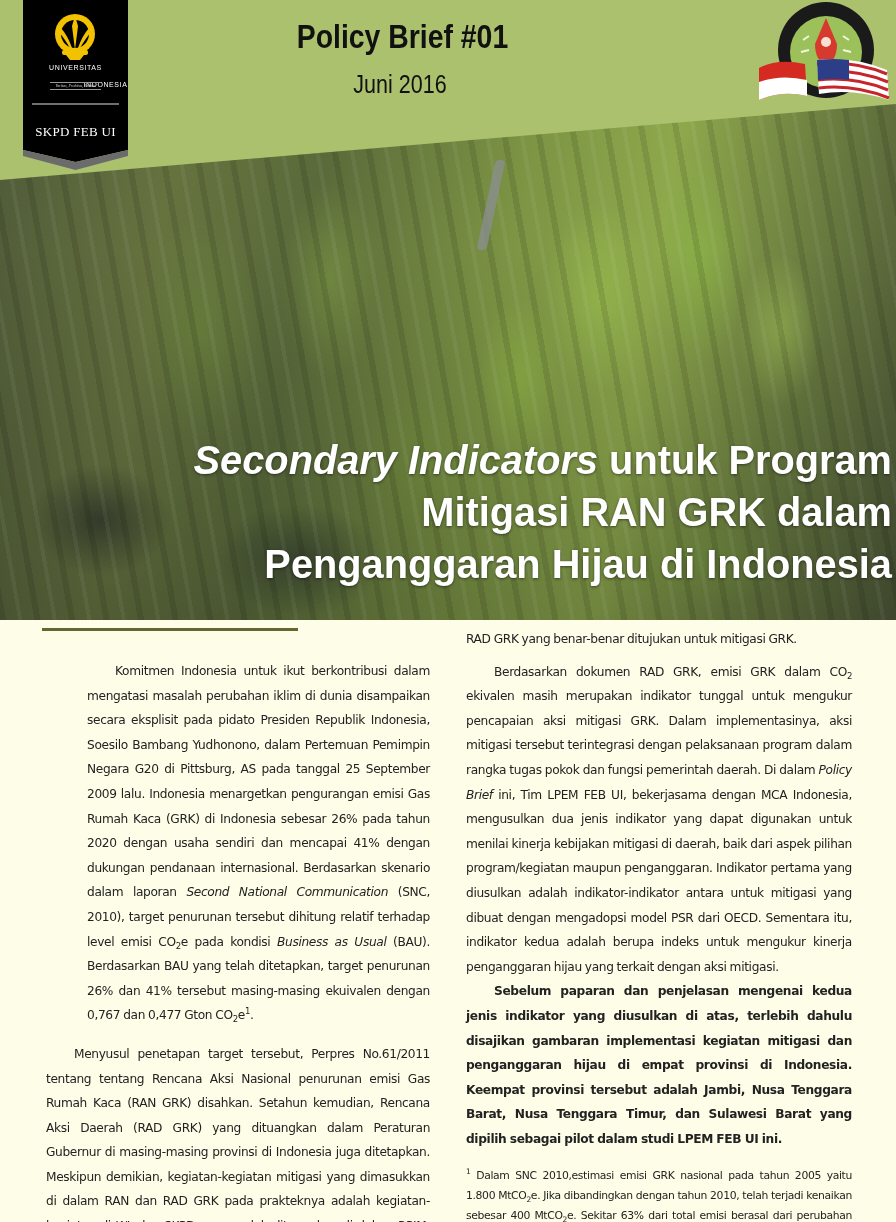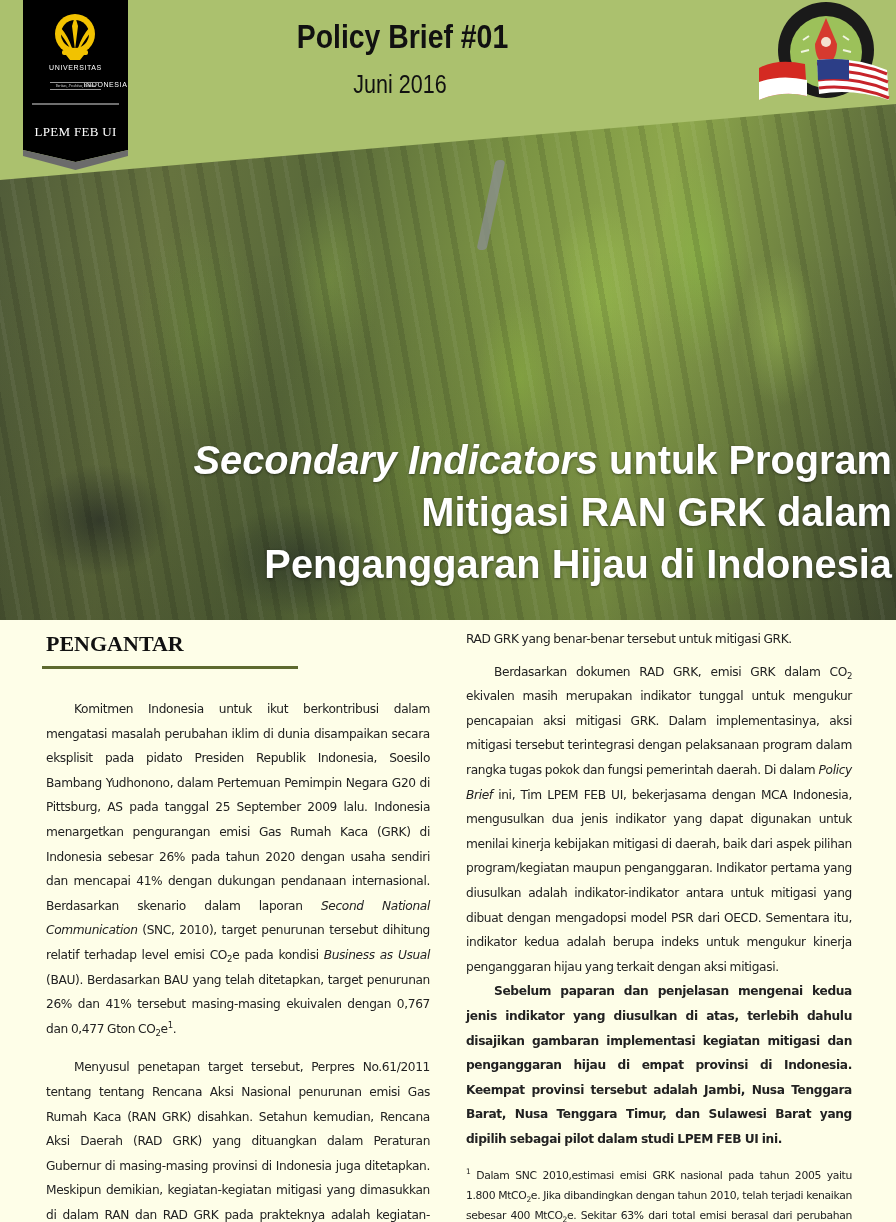--- a/index.html
+++ b/index.html
@@ -53,21 +53,21 @@
   .big-title .it { font-style:italic; }
 
   
   .col { position:absolute; top:620px; font-family:"DejaVu Sans", sans-serif; color:#222; font-size:12.2px; line-height:24.6px; text-align:justify; letter-spacing:-.35px; word-spacing:-.5px; }
   .col-left { left:46px; width:384px; }
   .col-right { left:466px; width:386px; }
   .section-head { font-family:"Liberation Serif", serif; font-weight:bold; font-size:22px; color:#111; margin-top:10px; line-height:28px; letter-spacing:0; }
   .section-rule { width:256px; height:3px; background:#5e6a2f; margin:8px 0 0 -4px; }
   p { margin:0; }
   .indent { text-indent:28px; }
-  .gap-l1 { margin-top:28px; }
+  .gap-l1 { margin-top:28px;margin-left:41px; }
   .gap-l2 { margin-top:14px; }
   .r-first { margin-top:7px; }
   .gap-r1 { margin-top:8px; }
   .gap-r2 { margin-top:0;font-weight:bold; }
   .footnote { margin-top:15px; font-size:10.8px; line-height:19.8px; }
   sub { font-size:.7em; line-height:0; }
   sup { font-size:.7em; line-height:0; }
   i { font-style:italic; }
 </style>
 </head>
@@ -87,21 +87,21 @@
       <path d="M23 6 L26 16 L23 40 L20 16 Z" fill="#f2c200"></path>
       <path d="M9 18 Q16 26 20 38 L18 38 Q12 28 7 22 Z" fill="#f2c200"></path>
       <path d="M37 18 Q30 26 26 38 L28 38 Q34 28 39 22 Z" fill="#f2c200"></path>
       <rect x="10" y="40" width="26" height="5" rx="2" fill="#f2c200"></rect>
       <path d="M14 45 L32 45 L28 50 L18 50 Z" fill="#f2c200"></path>
     </svg>
     <div class="ui-name l1">UNIVERSITAS</div>
     <div class="ui-name l2">INDONESIA</div>
     <div class="ui-motto">Veritas, Probitas, Iustitia</div>
     <div class="ui-rule"></div>
-    <div class="ui-lpem">LPEM FEB UI</div>
+    <div class="ui-lpem">SKPD FEB UI</div>
   </div>
 
   <div class="pb-title">Policy Brief #01</div>
   <div class="pb-date">Juni 2016</div>
 
   <svg class="mca-logo" viewBox="0 0 134 104">
     <circle cx="69" cy="50" r="48" fill="#1a1a1a"></circle>
     <circle cx="69" cy="52" r="36" fill="#9cc15a"></circle>
     <path d="M69 18 L80 44 Q80 60 69 66 Q58 60 58 44 Z" fill="#d63a2f"></path>
     <circle cx="69" cy="42" r="5" fill="#f4e1d0"></circle>
@@ -114,24 +114,23 @@
   </svg>
 
   <div class="big-title">
     <div><span class="it">Secondary Indicators</span><span> untuk Program</span></div>
     <div>Mitigasi RAN GRK dalam</div>
     <div>Penganggaran Hijau di Indonesia</div>
   </div>
 </div>
 
 <div class="col col-left">
-  <div class="section-head">PENGANTAR</div>
   <div class="section-rule"></div>
   <p class="indent gap-l1"><span>Komitmen Indonesia untuk ikut berkontribusi dalam mengatasi masalah perubahan iklim di dunia disampaikan secara eksplisit pada pidato Presiden Republik Indonesia, Soesilo Bambang Yudhonono, dalam Pertemuan Pemimpin Negara G20 di Pittsburg, AS pada tanggal 25 September 2009 lalu. Indonesia menargetkan pengurangan emisi Gas Rumah Kaca (GRK) di Indonesia sebesar 26% pada tahun 2020 dengan usaha sendiri dan mencapai 41% dengan dukungan pendanaan internasional. Berdasarkan skenario dalam laporan </span><i>Second National Communication</i><span> (SNC, 2010), target penurunan tersebut dihitung relatif terhadap level emisi CO</span><sub>2</sub><span>e pada kondisi </span><i>Business as Usual</i><span> (BAU). Berdasarkan BAU yang telah ditetapkan, target penurunan 26% dan 41% tersebut masing-masing ekuivalen dengan 0,767 dan 0,477 Gton CO</span><sub>2</sub><span>e</span><sup>1</sup><span>.</span></p>
   <p class="indent gap-l2">Menyusul penetapan target tersebut, Perpres No.61/2011 tentang tentang Rencana Aksi Nasional penurunan emisi Gas Rumah Kaca (RAN GRK) disahkan. Setahun kemudian, Rencana Aksi Daerah (RAD GRK) yang dituangkan dalam Peraturan Gubernur di masing-masing provinsi di Indonesia juga ditetapkan. Meskipun demikian, kegiatan-kegiatan mitigasi yang dimasukkan di dalam RAN dan RAD GRK pada prakteknya adalah kegiatan-kegiatan di K/L dan SKPD yang sudah dituangkan di dalam RPJM. Hampir belum ada program atau kegiatan baru dari lima bidang di dalam RAN dan</p>
 </div>
 
 <div class="col col-right">
-  <p class="r-first">RAD GRK yang benar-benar tersebut untuk mitigasi GRK.</p>
+  <p class="r-first">RAD GRK yang benar-benar ditujukan untuk mitigasi GRK.</p>
   <p class="indent gap-r1"><span>Berdasarkan dokumen RAD GRK, emisi GRK dalam CO</span><sub>2</sub><span> ekivalen masih merupakan indikator tunggal untuk mengukur pencapaian aksi mitigasi GRK. Dalam implementasinya, aksi mitigasi tersebut terintegrasi dengan pelaksanaan program dalam rangka tugas pokok dan  fungsi pemerintah daerah. Di dalam </span><i>Policy Brief</i><span> ini, Tim LPEM FEB UI, bekerjasama dengan MCA Indonesia, mengusulkan dua jenis indikator yang dapat digunakan untuk menilai kinerja kebijakan mitigasi di daerah, baik dari aspek pilihan program/kegiatan maupun penganggaran. Indikator pertama yang diusulkan adalah indikator-indikator antara untuk mitigasi yang dibuat dengan mengadopsi model PSR dari OECD. Sementara itu, indikator kedua adalah berupa indeks untuk mengukur kinerja penganggaran hijau yang terkait dengan aksi mitigasi.</span></p>
   <p class="indent gap-r2">Sebelum paparan dan penjelasan mengenai kedua jenis indikator yang diusulkan di atas, terlebih dahulu disajikan gambaran implementasi kegiatan mitigasi dan penganggaran hijau di empat provinsi di Indonesia. Keempat provinsi tersebut adalah Jambi, Nusa Tenggara Barat, Nusa Tenggara Timur, dan Sulawesi Barat yang dipilih sebagai pilot dalam studi LPEM FEB UI ini.</p>
   <p class="footnote"><sup>1</sup><span> Dalam SNC 2010,estimasi emisi GRK nasional pada tahun 2005 yaitu 1.800 MtCO</span><sub>2</sub><span>e. Jika dibandingkan dengan tahun 2010, telah terjadi kenaikan sebesar 400 MtCO</span><sub>2</sub><span>e. Sekitar 63% dari total emisi berasal dari perubahan penggunaan lahan, lahan gambut, dan kebakaran hutan (LULUCF 46%, </span></p>
 </div>
 
 </body></html>

